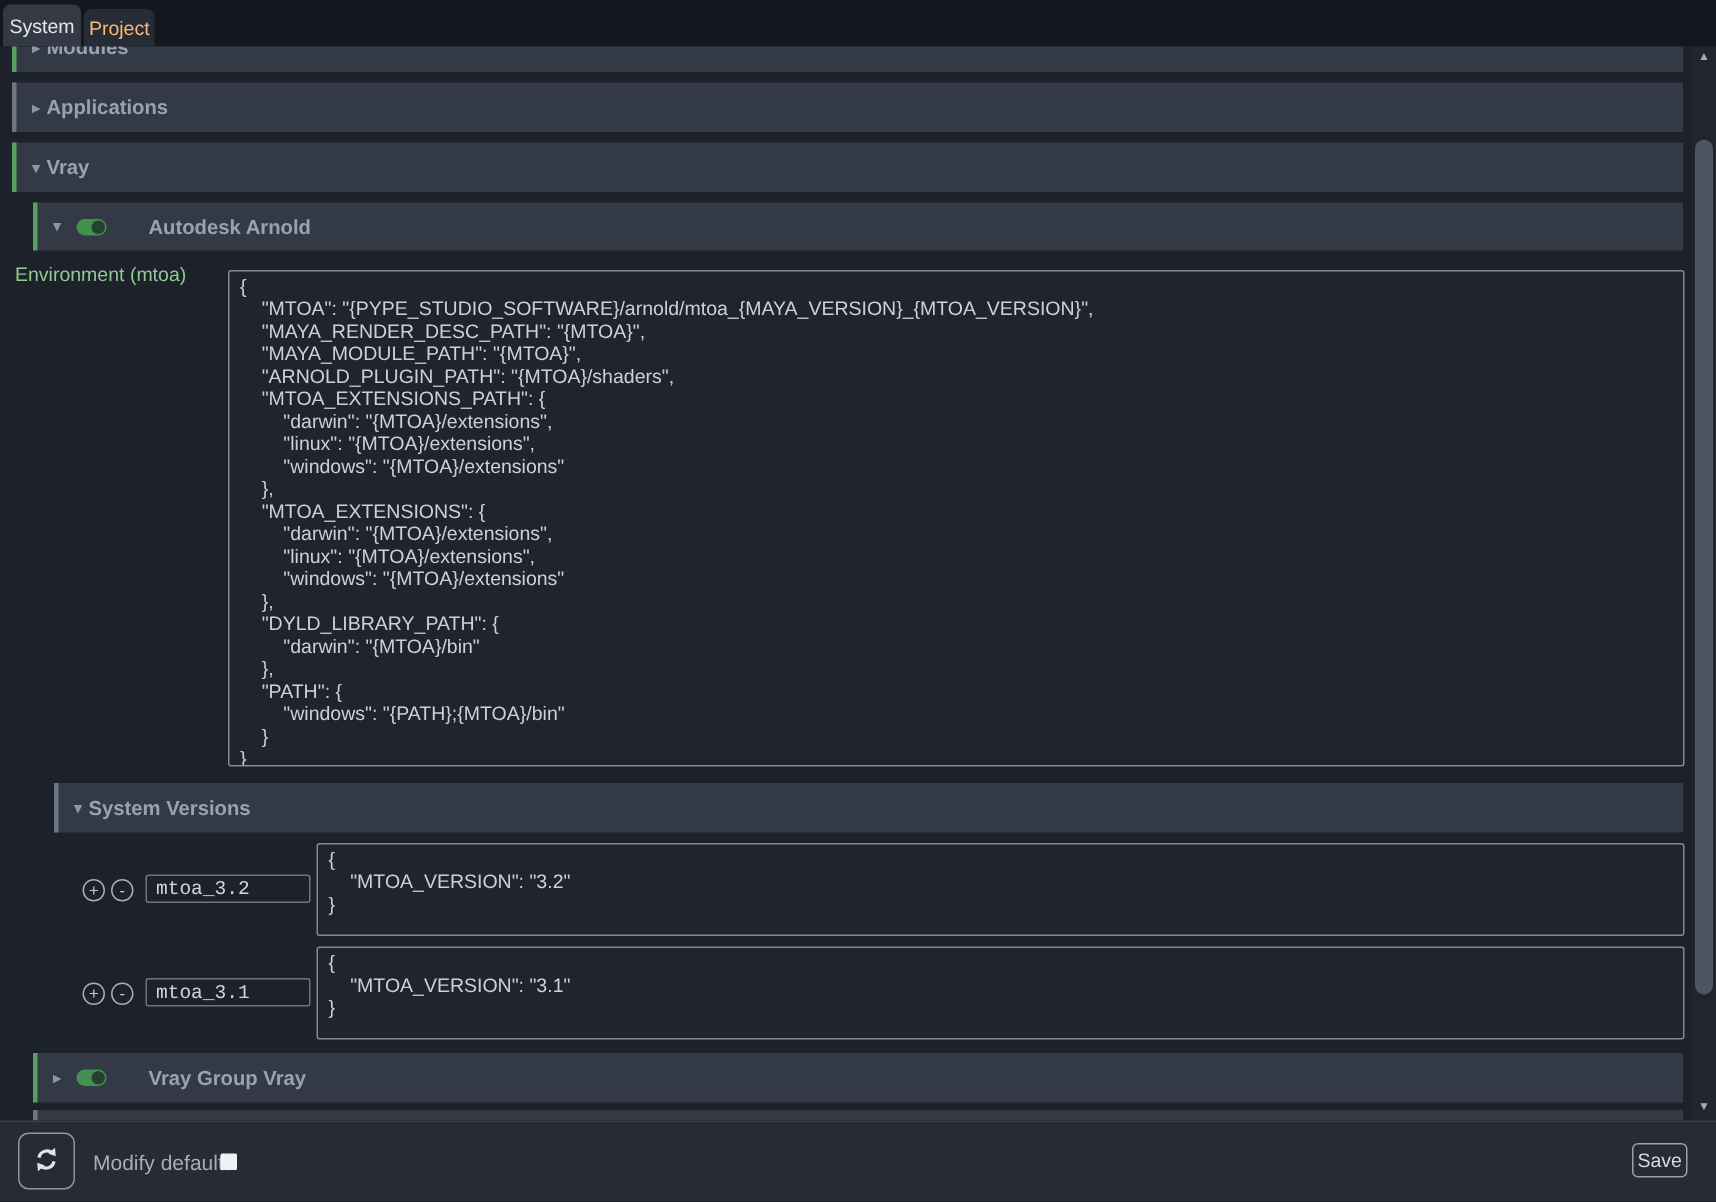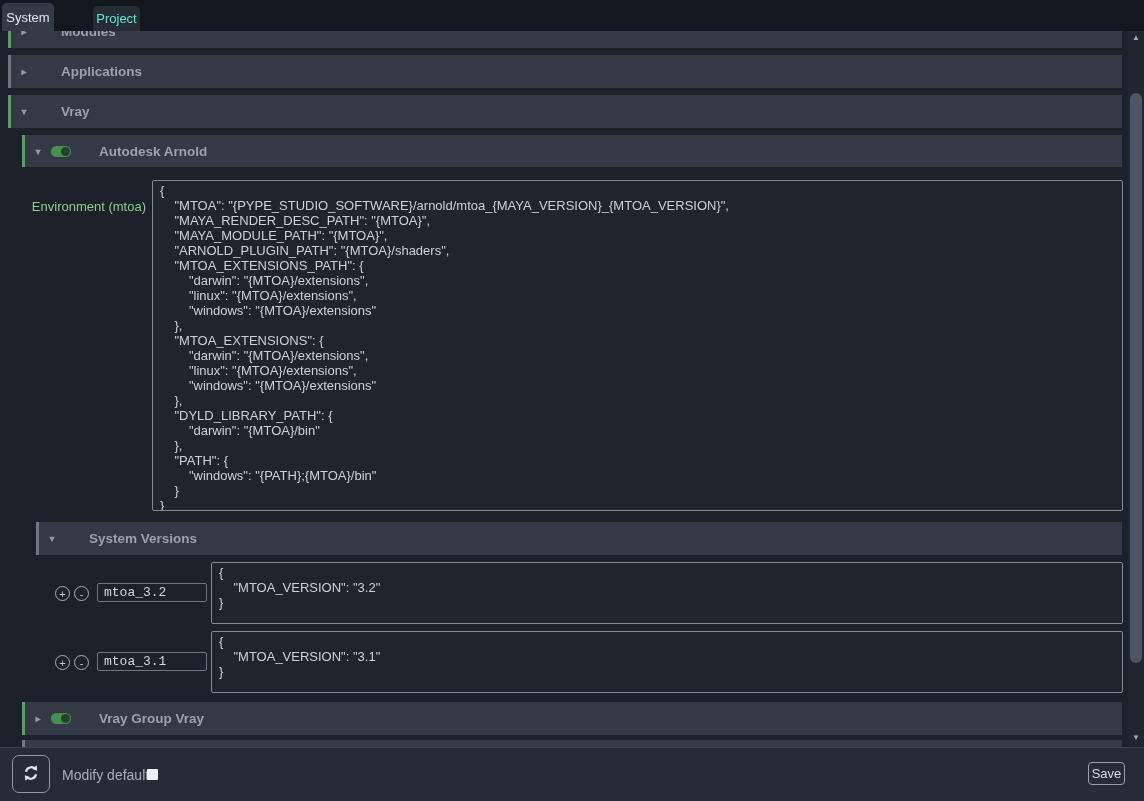--- a/index.html
+++ b/index.html
@@ -11,51 +11,51 @@
     overflow:hidden;
     color:#c9ced6;
   }
   .app { position:absolute; inset:0; }
 
   
   .tabbar { position:absolute; top:0; left:0; width:1144px; height:31px; background:#14181e; }
   .tab { position:absolute; display:flex; align-items:center; justify-content:center;
          font-size:13px; border-radius:5px 5px 0 0; cursor:default; }
   .tab.active { left:2px; top:3px; width:52px; height:28px; background:#333a46; color:#e3e6ea; }
-  .tab.inactive { left:56px; top:6px; width:47px; height:25px; background:#262c35; color:#5eead4;margin-left:37px; }
+  .tab.inactive { left:56px; top:6px; width:47px; height:25px; background:#262c35; color:#fdba74; }
 
   
   .content { position:absolute; top:31px; left:0; width:1128px; height:716px;
              background:#1d2129; overflow:hidden; }
 
   .hdr { position:absolute; background:#333945; display:flex; align-items:center;
          font-weight:bold; font-size:13.5px; color:#9aa2ad; }
   .hdr .arrow { width:14px; text-align:center; font-size:10px; color:#8d96a2; margin-left:6px; }
-  .hdr .ttl { margin-left:30px; }
+  .hdr .ttl { margin-left:0; }
   .accent-green { border-left:3px solid #57a05f; }
   .accent-gray  { border-left:3px solid #6e7684; }
 
   .hdr-modules      { top:-16px; left:8px;  width:1114px; height:33px; }
   .hdr-applications { top:24px;  left:8px;  width:1114px; height:33px; }
   .hdr-tools        { top:64px;  left:8px;  width:1114px; height:33px; }
   .hdr-arnold       { top:104px; left:22px; width:1100px; height:32px; }
   .hdr-versions     { top:491px; left:36px; width:1086px; height:33px; }
   .hdr-vray         { top:671px; left:22px; width:1100px; height:33px; }
   .hdr-sliver       { top:709px; left:22px; width:1100px; height:7px; }
 
   
   .toggle { position:relative; width:20px; height:11px; border-radius:6px;
             background:#44904f; margin-left:6px; cursor:pointer; flex:none; }
   .toggle::after { content:""; position:absolute; right:1px; top:1px; width:9px; height:9px;
                    border-radius:50%; background:#27402e; }
   .hdr .ttl-after-toggle { margin-left:28px; }
 
   
-  .env-label { position:absolute; top:144px; left:10px; width:136px; text-align:right;
-               font-size:13px; color:#8ecb91;margin-top:24px; }
+  .env-label { position:absolute; top:144px; left:10px; width:136px; text-align:left;
+               font-size:13px; color:#8ecb91; }
   textarea.jsonbox {
     position:absolute; background:#20242d; border:1px solid #828a96; border-radius:2px;
     color:#ccd1d9; font-family:"Liberation Sans", sans-serif; font-size:13px; line-height:15px;
     padding:2px 7px; resize:none; overflow:hidden; white-space:pre; outline:none;
   }
   .env-text  { top:149px; left:152px; width:971px; height:331px; }
   .ver-text-0 { top:531px; left:211px; width:912px; height:62px; }
   .ver-text-1 { top:600px; left:211px; width:912px; height:62px; }
 
   

